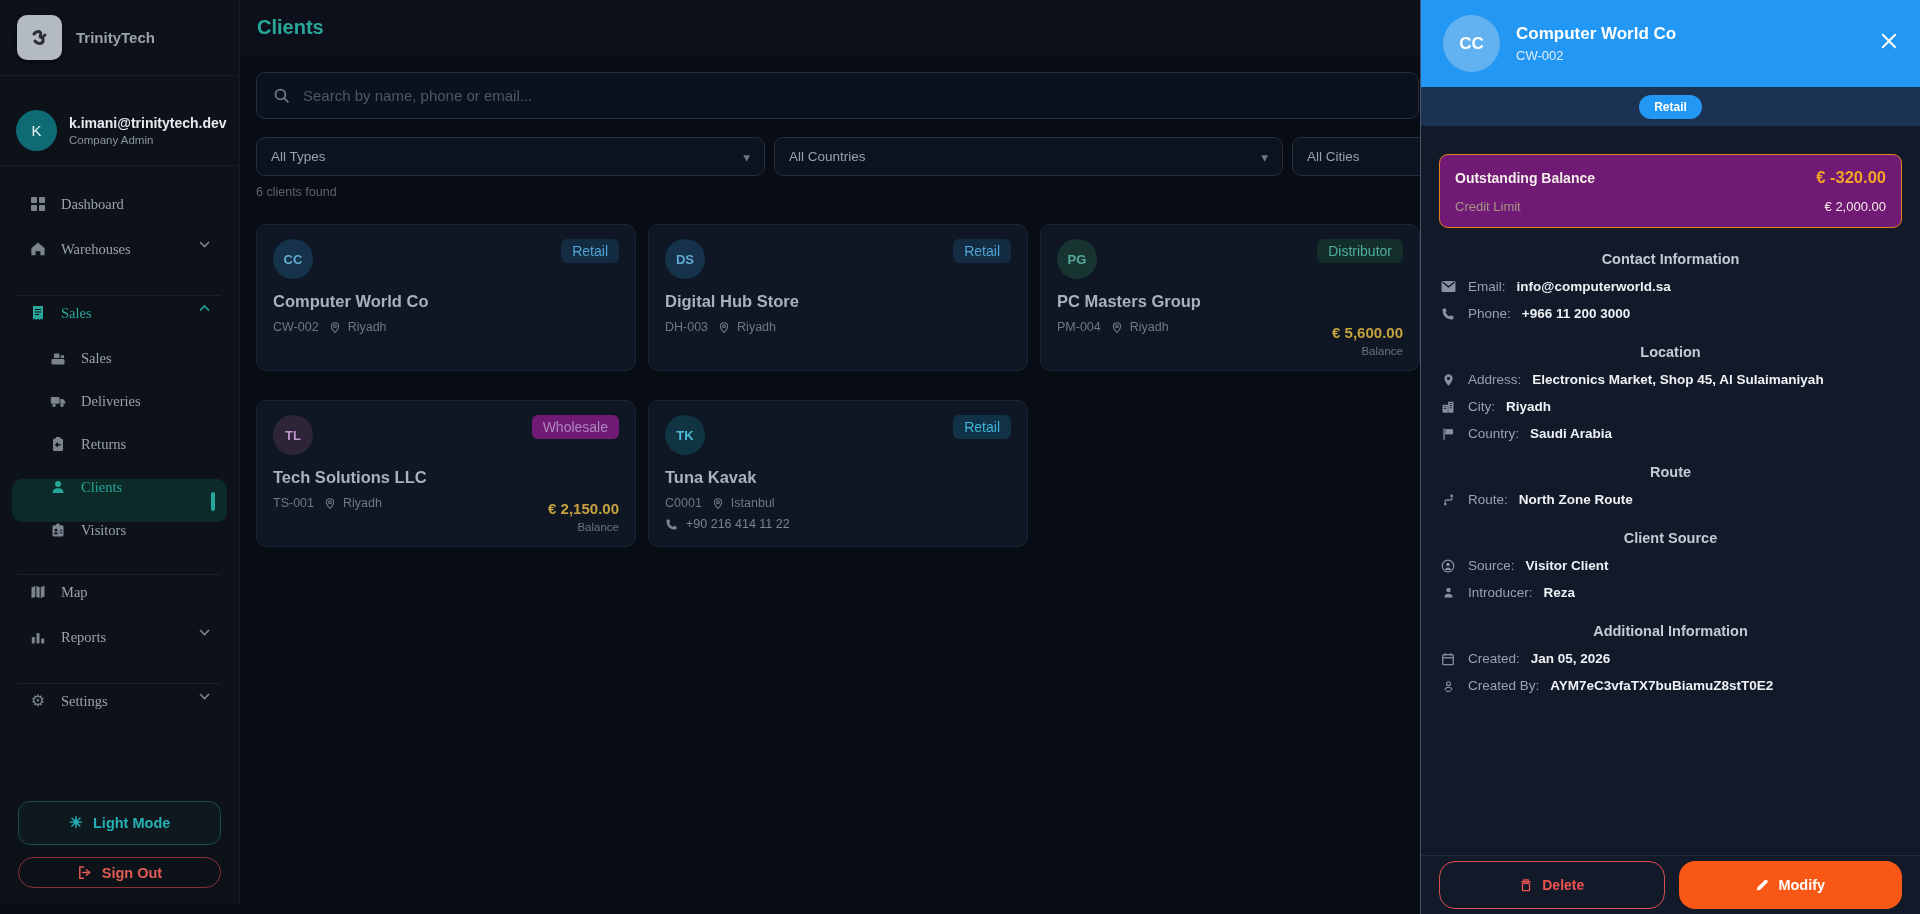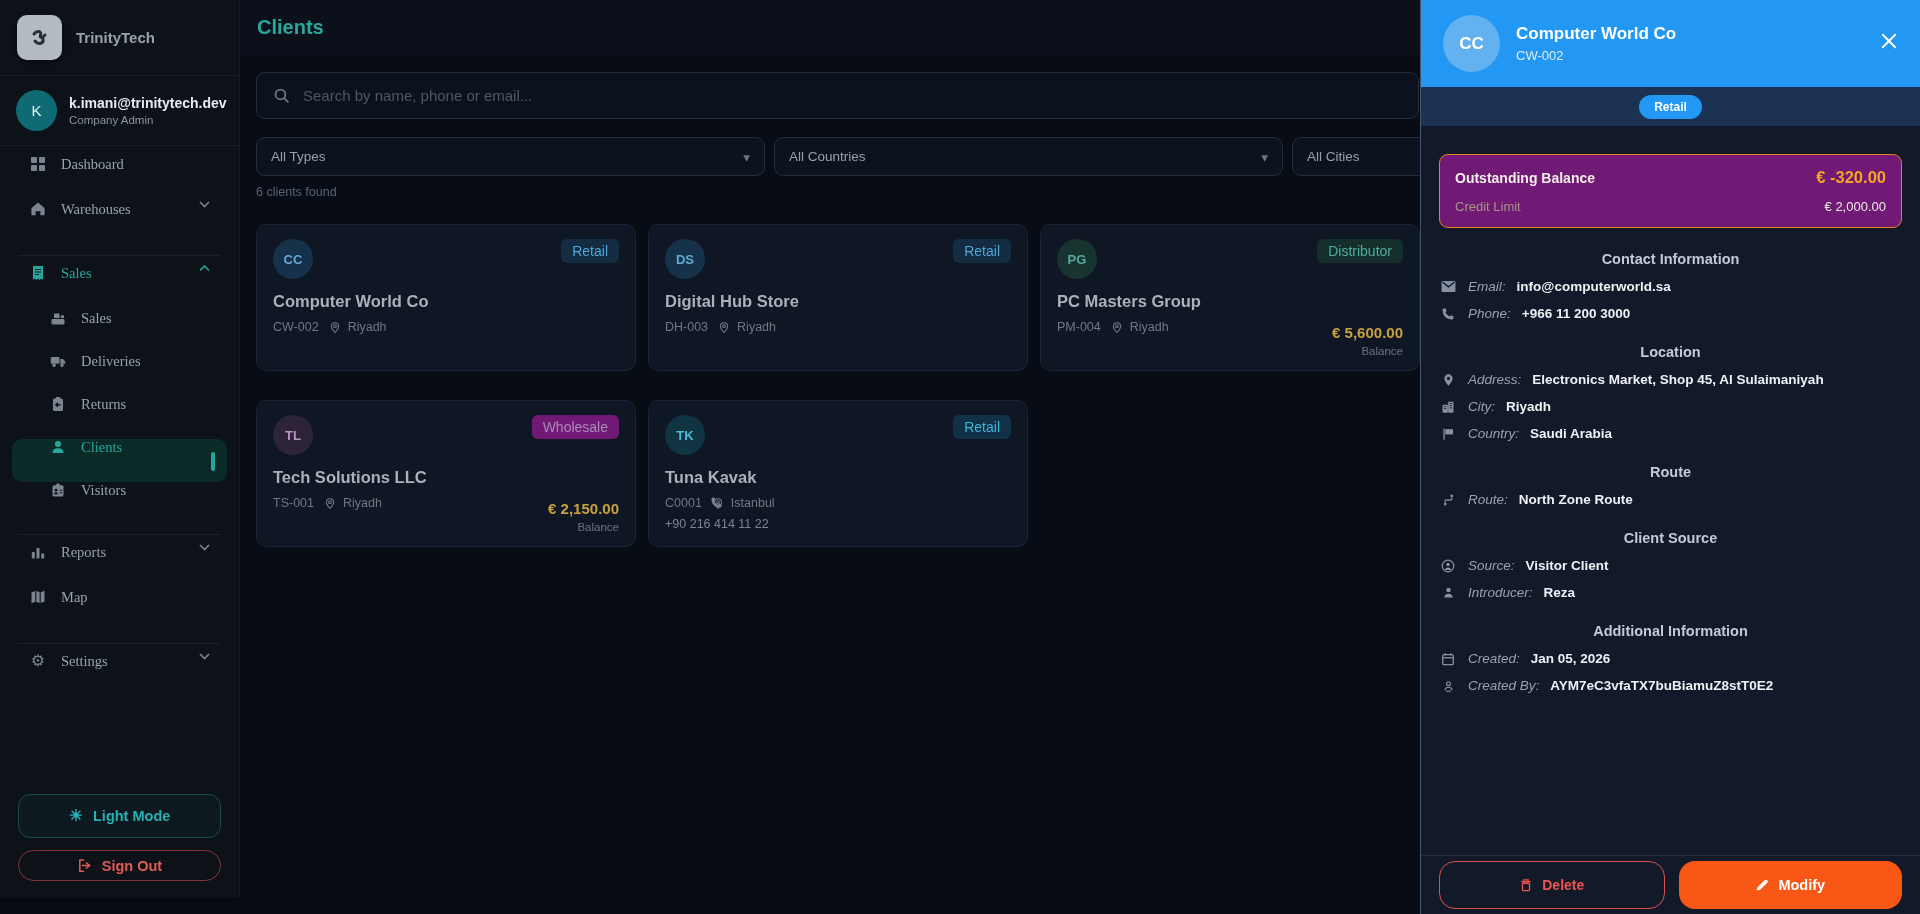--- a/index.html
+++ b/index.html
@@ -8,23 +8,23 @@
     background: #070c14;
     font-family: "Liberation Sans", sans-serif;
     position: relative;
     color: #cfd5de;
   }
   svg { display: block; }
   button { font-family: inherit; cursor: pointer; }
 
   
   .sidebar {
-    position: absolute; left: 0; top: 0; bottom: 17px; width: 240px;
+    position: absolute; left: 0; top: 0; bottom: 10px; width: 240px;
     background: #0d1219; border-right: 1px solid #141b24;
-    display: flex; flex-direction: column;
+    display: flex; flex-direction: column; gap: 20px;
   }
   .brand-row { height: 76px; display: flex; align-items: center; gap: 14px; padding: 0 17px; border-bottom: 1px solid #161d27; }
   .brand-logo { width: 45px; height: 45px; border-radius: 10px; background: #b4bac1; display: flex; align-items: center; justify-content: center; box-shadow: 0 2px 5px rgba(0,0,0,.5); }
   .brand-name { color: #99a1ab; font-weight: bold; font-size: 15px; }
   .user-row { height: 70px; display: flex; align-items: center; gap: 12px; padding: 0 16px; border-bottom: 1px solid #161d27; }
   .user-avatar { width: 41px; height: 41px; border-radius: 50%; background: #0e6b74; color: #eaf4f5; display: flex; align-items: center; justify-content: center; font-size: 15px; flex: none; }
   .user-email { color: #e7ebf0; font-weight: bold; font-size: 14px; }
   .user-role { color: #8a93a0; font-size: 11.5px; margin-top: 3px; }
   .nav { flex: 1; padding: 10px 12px 0; overflow: hidden; }
   .nav-item { height: 45px; display: flex; align-items: flex-start; gap: 14px; padding: 0 17px; border-radius: 10px; color: #99a2ae; font-size: 14.5px; position: relative; cursor: pointer; font-family: Liberation Serif, serif; }
@@ -65,21 +65,21 @@
   .b-retail { background: #142c41; color: #4fa6d8; }
   .b-distributor { background: #142e2c; color: #4fae9e; }
   .b-wholesale { background: #701a75; color: #ab89ba; }
   .b-cyan { background: #113146; color: #3fb5d8; }
   .card-name { margin-top: 13px; color: #a9b1bd; font-size: 16.5px; font-weight: bold; }
   .card-meta { margin-top: 9px; display: flex; align-items: center; gap: 7px; color: #6e7783; font-size: 12.5px; }
   .meta-code { margin-right: 3px; }
   .card-balance { position: absolute; right: 16px; bottom: 13px; text-align: right; }
   .card-balance .amt { color: #c7a23c; font-weight: bold; font-size: 15px; }
   .card-balance .lbl { color: #6b7380; font-size: 11.5px; margin-top: 4px; }
-  .card-phone { position: absolute; left: 16px; bottom: 15px; display: flex; align-items: center; gap: 8px; color: #7a8391; font-size: 12.5px; flex-direction: column; }
+  .card-phone { position: absolute; left: 16px; bottom: 15px; display: flex; align-items: center; gap: 8px; color: #7a8391; font-size: 12.5px; }
 
   
   .drawer { position: absolute; left: 1420px; top: 0; width: 500px; height: 914px; background: #121a29; border-left: 1px solid #45556c; display: flex; flex-direction: column; }
   .d-header { height: 87px; background: #2297f3; display: flex; align-items: center; gap: 16px; padding: 0 22px; position: relative; flex: none; }
   .d-avatar { width: 57px; height: 57px; border-radius: 50%; background: #62b1f1; color: #fff; font-weight: bold; font-size: 17px; display: flex; align-items: center; justify-content: center; flex: none; }
   .d-title { color: #fff; font-size: 17px; font-weight: bold; }
   .d-code { color: #dfedfb; font-size: 13px; margin-top: 4px; }
   .d-close { position: absolute; right: 22px; top: 32px; background: none; border: none; color: #fff; }
   .d-typebar { height: 39px; background: #1c3253; display: flex; align-items: center; justify-content: center; flex: none; }
   .d-pill { background: #2297f3; color: #fff; font-size: 12px; font-weight: bold; padding: 5px 15px; border-radius: 12px; border: none; }
@@ -88,21 +88,21 @@
   .bal-row { display: flex; justify-content: space-between; align-items: center; }
   .bal-row + .bal-row { margin-top: 12px; }
   .bal-label { color: #f3ede8; font-weight: bold; font-size: 14px; }
   .bal-value { color: #f5a427; font-weight: bold; font-size: 16.5px; }
   .credit-label { color: #a79486; font-size: 13px; }
   .credit-value { color: #f1eae4; font-size: 13px; }
   .sec { margin-bottom: 23px; text-align: center; }
   .sec-title { color: #c3cad6; font-weight: bold; font-size: 14.5px; margin-bottom: 12px; }
   .irow { display: flex; align-items: center; gap: 11px; margin-bottom: 12px; font-size: 13.5px; }
   .irow .ic { width: 18px; display: flex; justify-content: center; color: #8791a3; flex: none; }
-  .irow .lb { color: #98a1b0; font-style: italic; }
+  .irow .lb { color: #98a1b0; }
   .irow .vl { color: #eef1f5; font-weight: bold; }
   .d-footer { height: 59px; border-top: 1px solid #222c3d; display: flex; gap: 14px; padding: 5px 18px; flex: none; }
   .btn-delete { flex: 1; border: 1px solid #d94f4f; color: #ef5350; background: transparent; border-radius: 16px; font-weight: bold; font-size: 14px; display: flex; align-items: center; justify-content: center; gap: 9px; }
   .btn-modify { flex: 1; background: #f95716; color: #fff; border: none; border-radius: 16px; font-weight: bold; font-size: 14.5px; display: flex; align-items: center; justify-content: center; gap: 9px; }
 </style>
 </head>
 <body>
 
 <aside class="sidebar">
   <div class="brand-row">
@@ -223,41 +223,41 @@
           </svg>
       </span>
       <span>Visitors</span>
     </div>
 
     <div class="nav-divider"></div>
 
     <div class="nav-item">
       <span class="n-icon">
         <svg width="16" height="16" viewBox="0 0 16 16" fill="currentColor">
+            <path d="M1.5 3.4 L5.8 1.7 L10.2 3.4 L14.5 1.7 V12.6 L10.2 14.3 L5.8 12.6 L1.5 14.3 Z"></path>
+            <path d="M5.8 2 V12.4 M10.2 3.6 V14" stroke="#0d1219" stroke-width="1.1"></path>
+          </svg>
+      </span>
+      <span>Map</span>
+    </div>
+
+    <div class="nav-item">
+      <span class="n-icon">
+        <svg width="16" height="16" viewBox="0 0 16 16" fill="currentColor">
             <rect x="1.8" y="8" width="3" height="6.5" rx="0.8"></rect>
             <rect x="6.5" y="4" width="3" height="10.5" rx="0.8"></rect>
             <rect x="11.2" y="9.5" width="3" height="5" rx="0.8"></rect>
           </svg>
       </span>
       <span>Reports</span>
       <span class="chev">
         <svg width="11" height="7" viewBox="0 0 11 7" fill="none" stroke="currentColor" stroke-width="1.6">
             <path d="M1 1 L5.5 5.5 L10 1"></path>
           </svg>
       </span>
-    </div>
-
-    <div class="nav-item">
-      <span class="n-icon">
-        <svg width="16" height="16" viewBox="0 0 16 16" fill="currentColor">
-            <path d="M1.5 3.4 L5.8 1.7 L10.2 3.4 L14.5 1.7 V12.6 L10.2 14.3 L5.8 12.6 L1.5 14.3 Z"></path>
-            <path d="M5.8 2 V12.4 M10.2 3.6 V14" stroke="#0d1219" stroke-width="1.1"></path>
-          </svg>
-      </span>
-      <span>Map</span>
     </div>
 
     <div class="nav-divider"></div>
 
     <div class="nav-item">
       <span class="n-icon" style="font-size:16px;line-height:1">⚙</span>
       <span>Settings</span>
       <span class="chev">
         <svg width="11" height="7" viewBox="0 0 11 7" fill="none" stroke="currentColor" stroke-width="1.6">
             <path d="M1 1 L5.5 5.5 L10 1"></path>

